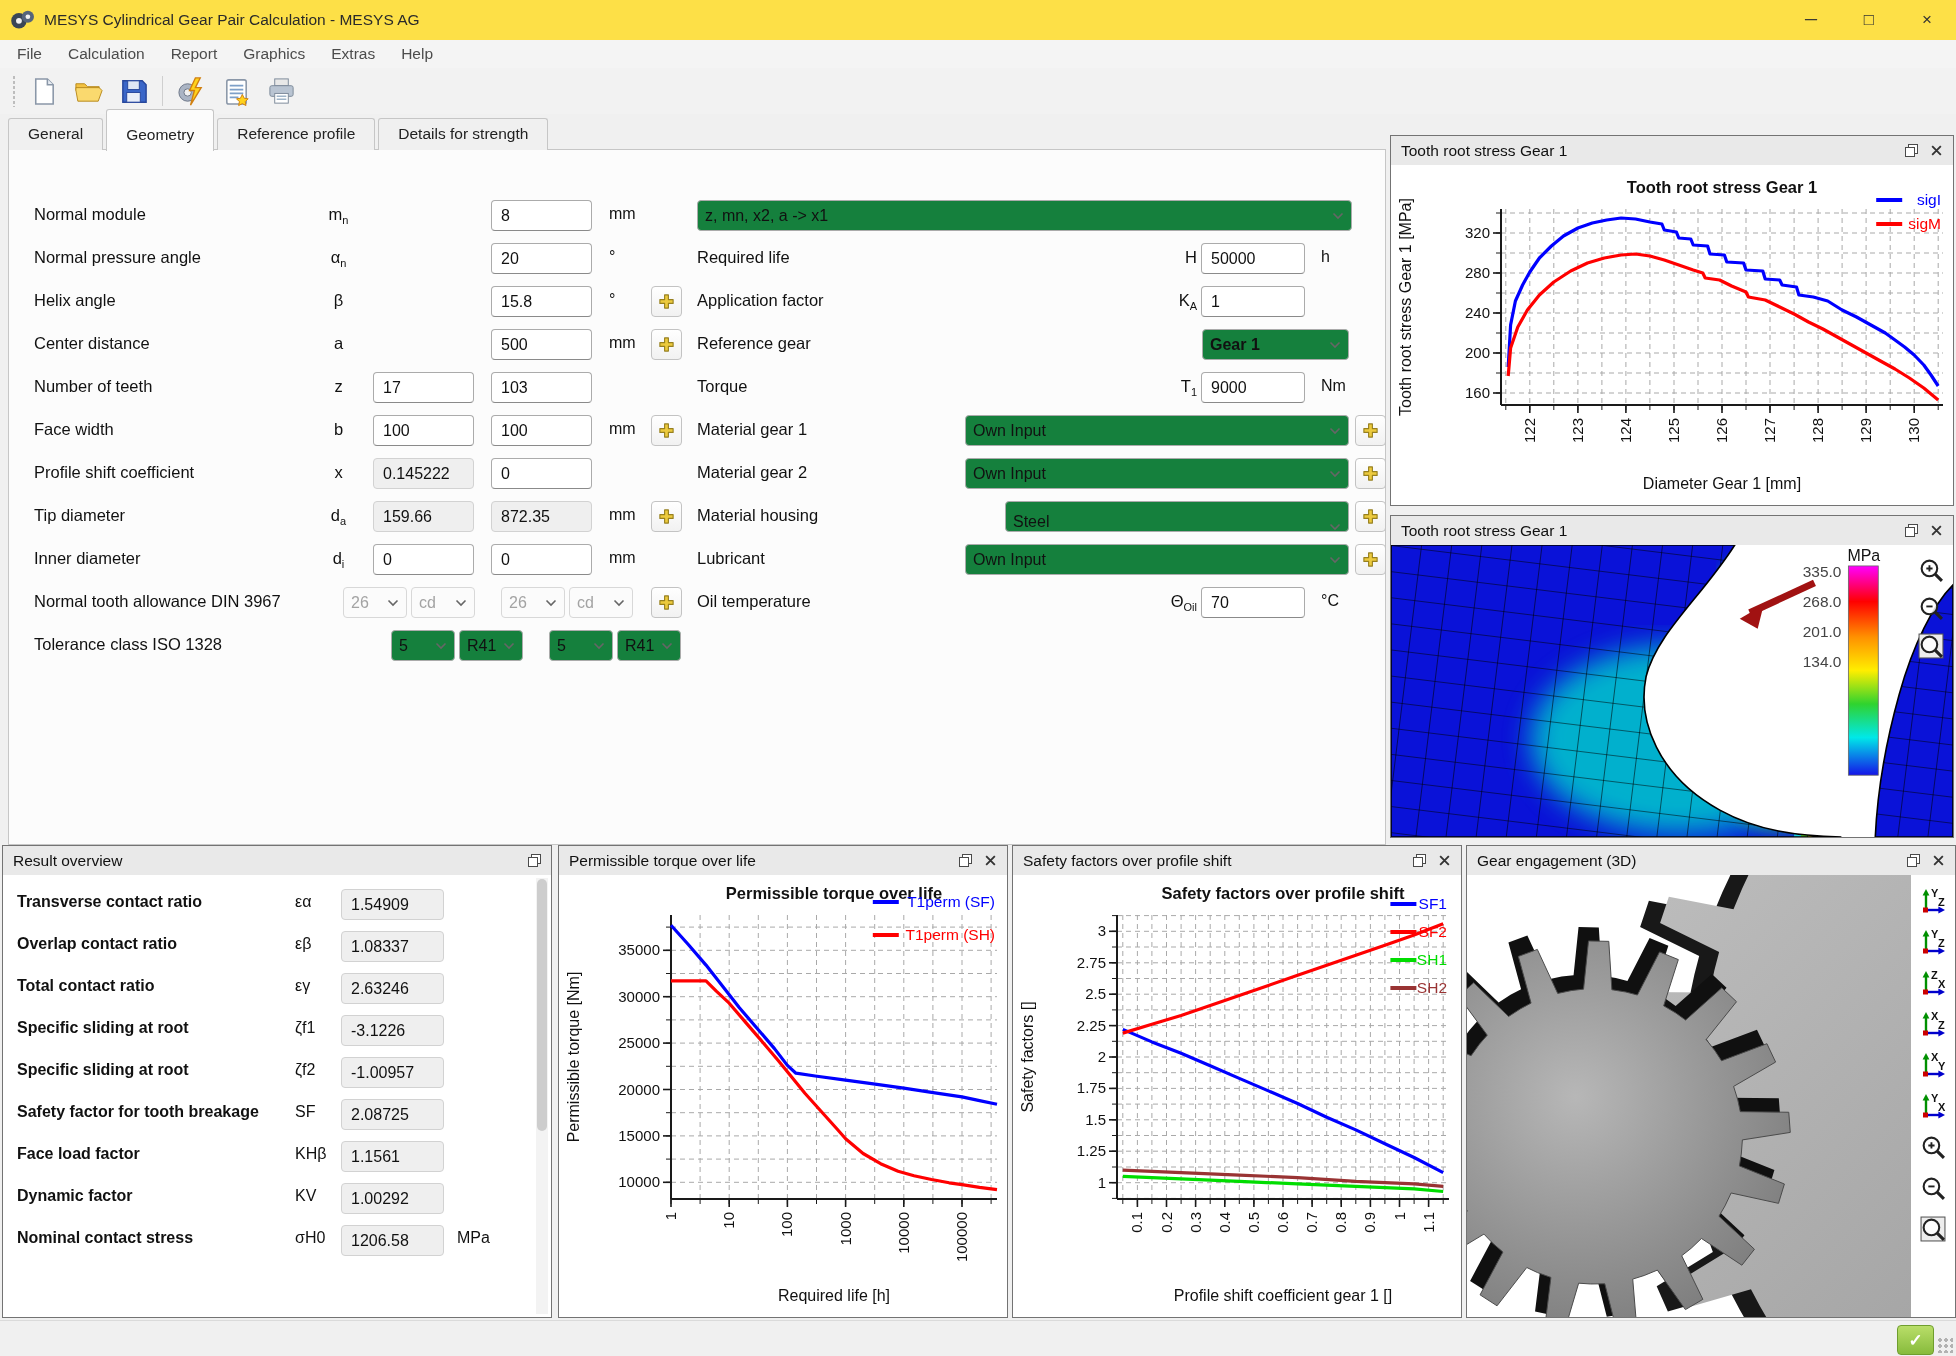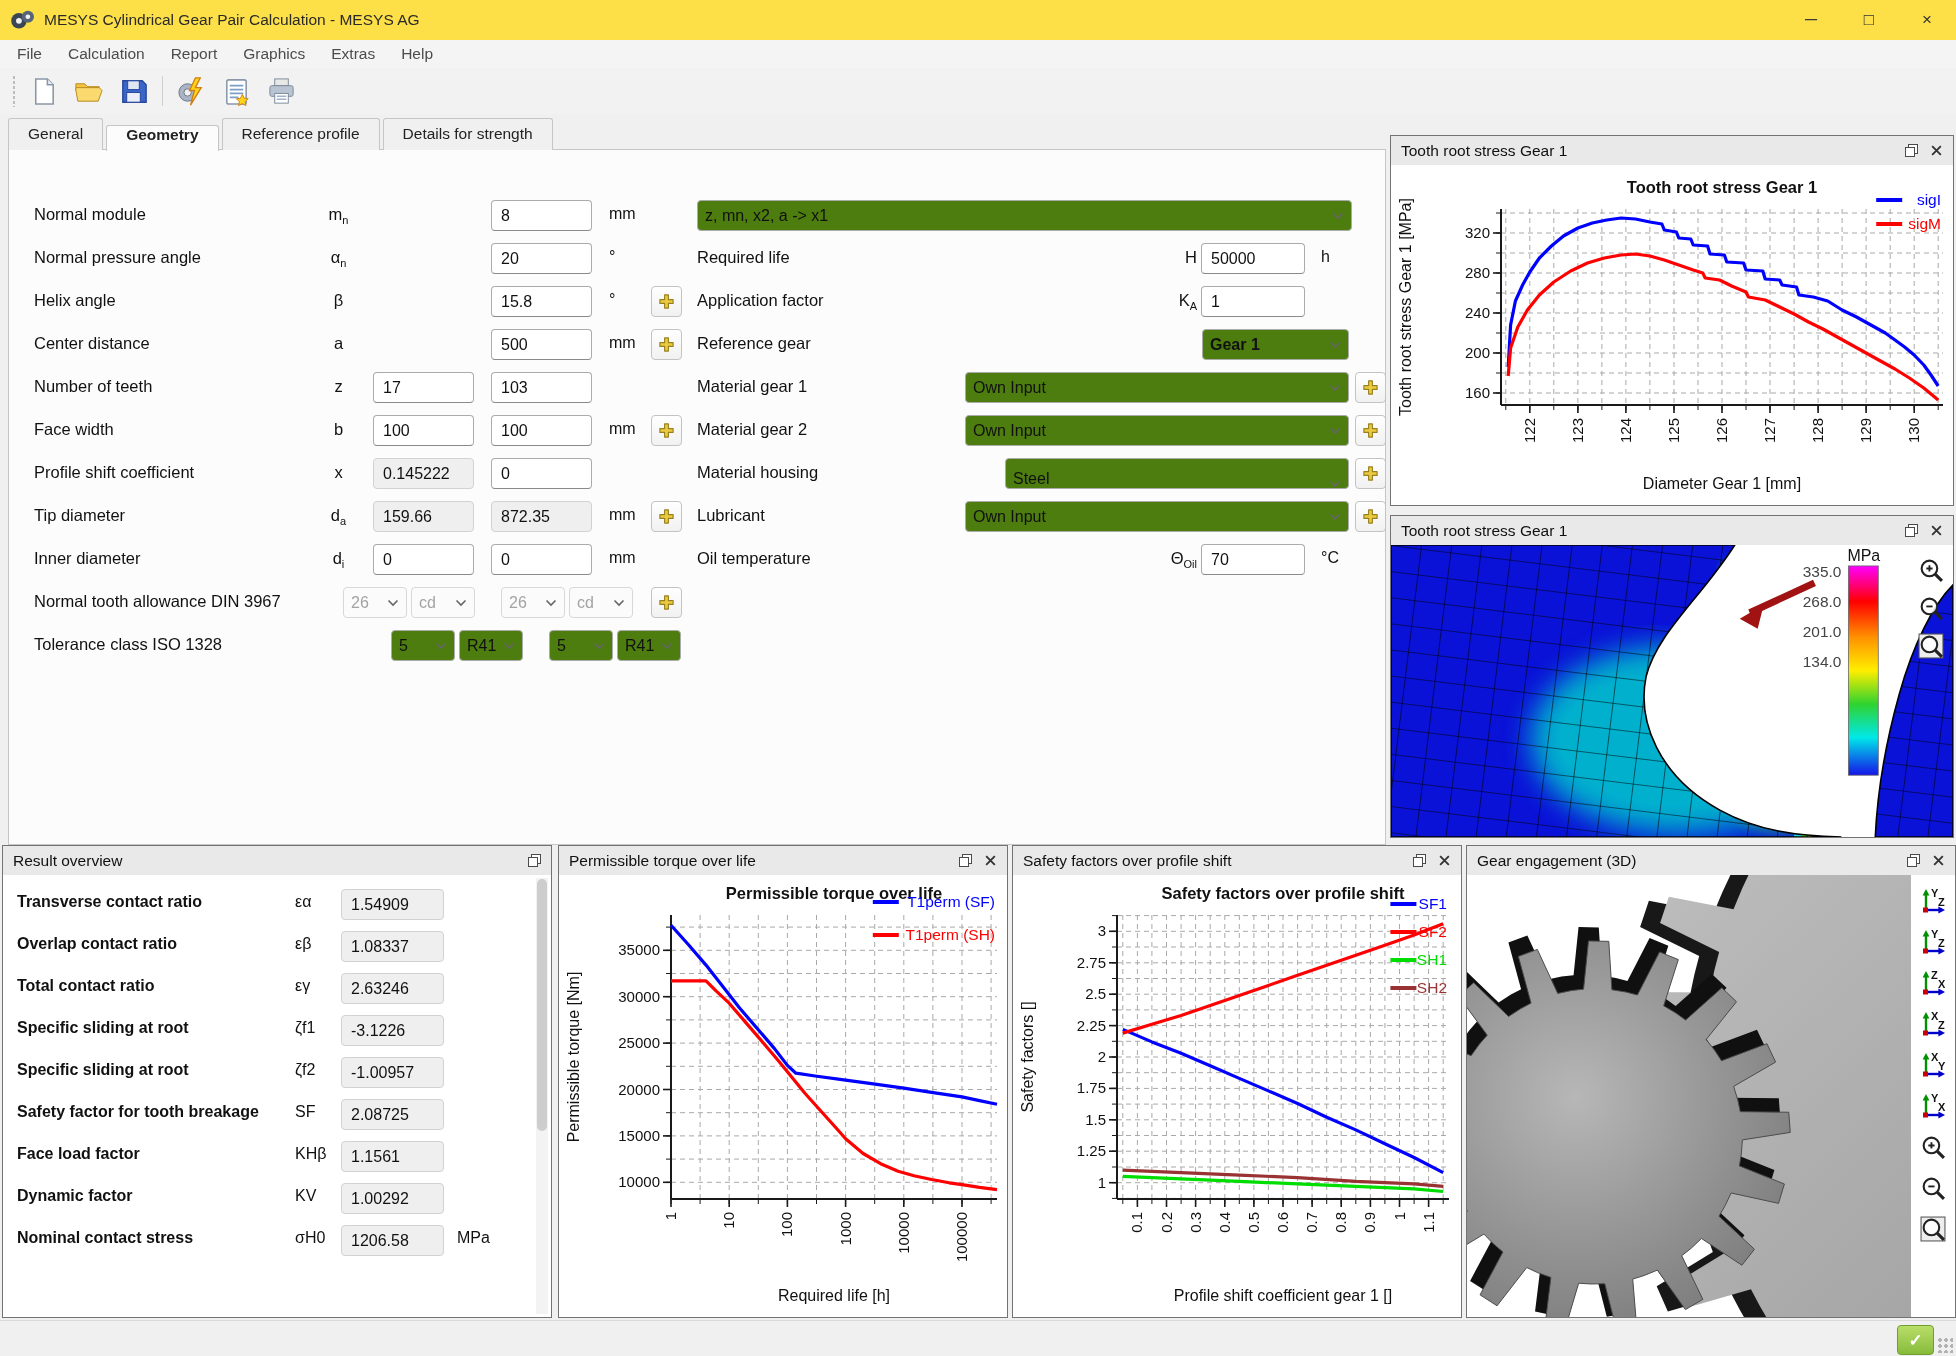--- a/index.html
+++ b/index.html
@@ -21,41 +21,41 @@
            display:flex;align-items:center;padding-left:12px;}
   #toolbar .grip{width:4px;height:32px;margin-right:8px;
      background-image:radial-gradient(#bdbdbd 1px,transparent 1.2px);background-size:4px 5px;}
   .tbtn{width:38px;height:38px;margin-right:7px;display:flex;align-items:center;justify-content:center;border-radius:4px;}
   .tbtn svg{width:31px;height:31px;}
   .tsep{width:1px;height:30px;background:#cfcfcf;margin:0 9px 0 3px;}
   
   #tabstrip{position:absolute;left:8px;top:117px;height:33px;display:flex;z-index:3;align-items:flex-end;}
   .tab{padding:6px 19px 7px 19px;font-size:15.5px;color:#222;background:#f0f0f0;
        border:1px solid #c6c6c6;border-bottom:none;margin-right:3px;border-radius:3px 3px 0 0;}
-  .tab.active{background:#fcfcfc;padding-top:0;position:relative;top:1px;font-weight:bold;}
+  .tab.active{background:#fcfcfc;padding-top:16px;position:relative;top:1px;}
   #formpage{position:absolute;left:8px;top:149px;width:1378px;height:696px;background:#fcfcfc;
             border:1px solid #c6c6c6;box-sizing:border-box;}
   .frow{position:relative;height:43px;}
   #form-left{position:absolute;left:0;top:44px;width:680px;}
   #form-right{position:absolute;left:680px;top:44px;width:696px;}
   .flabel{position:absolute;left:25px;top:11px;font-size:16.5px;white-space:nowrap;}
   .fsym{position:absolute;left:302px;top:11px;width:55px;text-align:center;font-size:16.5px;}
   .fsym sub{font-size:11px;}
   .fld{position:absolute;top:6px;height:31px;box-sizing:border-box;border:1px solid #ababab;
        border-bottom-color:#8a8a8a;border-radius:4px;background:#fff;font-family:"Liberation Sans",sans-serif;
        font-size:16px;padding:0 9px;color:#111;}
   .fld.ro{background:#efefef;border-color:#d2d2d2;}
   .l-f1{left:364px;width:101px;} .l-f2{left:482px;width:101px;}
   .l-unit{position:absolute;left:600px;top:11px;font-size:16px;}
   .plusbtn{position:absolute;top:6px;width:31px;height:31px;border:1px solid #c3c3c3;border-radius:4px;
        background:linear-gradient(#ffffff,#f1f1f1);display:flex;align-items:center;justify-content:center;padding:0;}
   .plusbtn svg{width:17px;height:17px;}
   .l-plus{left:642px;}
   .sel{position:absolute;top:6px;height:31px;box-sizing:border-box;border:1px solid #ababab;border-radius:4px;
-       background:#4d7c0f;display:flex;align-items:center;font-size:16px;padding:0 7px;}
+       background:#15803d;display:flex;align-items:center;font-size:16px;padding:0 7px;}
   .sel .seltxt{flex:1;white-space:nowrap;overflow:hidden;}
   .sel .chev{margin-left:4px;display:flex;}
   .sel.dis{color:#a3a3a3;border-color:#d8d8d8;background:#fbfbfb;}
   .r-label{position:absolute;left:8px;top:11px;font-size:16.5px;white-space:nowrap;}
   .r-sym{position:absolute;left:420px;width:88px;top:11px;text-align:right;font-size:16.5px;}
   .r-sym sub{font-size:11px;}
   .r-fld{left:512px;width:104px;}
   .r-unit{position:absolute;left:632px;top:11px;font-size:16px;}
   .r-plus{left:666px;}
   
@@ -351,20 +351,26 @@
         <div class="frow">
           <span class="r-label">Reference gear</span>
           <div class="sel" style="left: 513px; width: 147px; font-weight: bold;">
             <span class="seltxt">Gear 1</span>
             <span class="chev">
               <svg width="12" height="8" viewBox="0 0 12 8">
                 <path d="M1.5 1.5L6 6l4.5-4.5" fill="none" stroke="#666" stroke-width="1.6"></path>
               </svg>
             </span>
           </div>
+        </div>
+        <div class="frow">
+          <span class="r-label">Torque</span>
+          <span class="r-sym">T<sub>1</sub></span>
+          <input class="fld r-fld" type="text" value="9000" style="">
+          <span class="r-unit">Nm</span>
         </div>
         <div class="frow">
           <span class="r-label">Material gear 1</span>
           <div class="sel" style="left: 276px; width: 384px;">
             <span class="seltxt">Own Input</span>
             <span class="chev">
               <svg width="12" height="8" viewBox="0 0 12 8">
                 <path d="M1.5 1.5L6 6l4.5-4.5" fill="none" stroke="#666" stroke-width="1.6"></path>
               </svg>
             </span>

